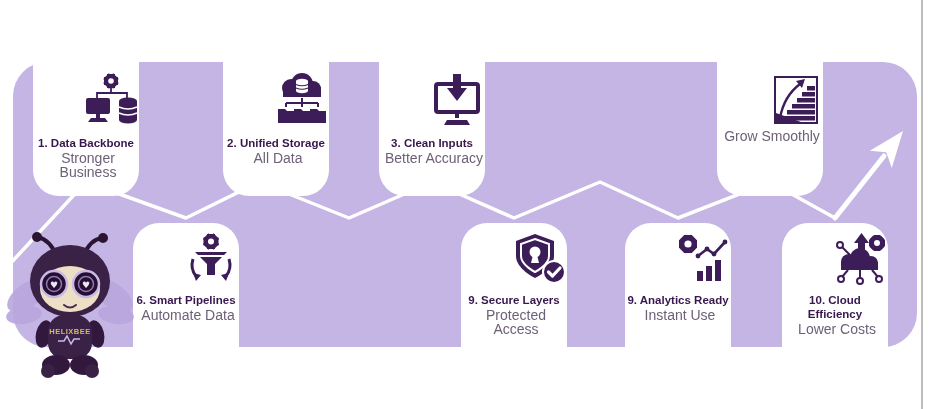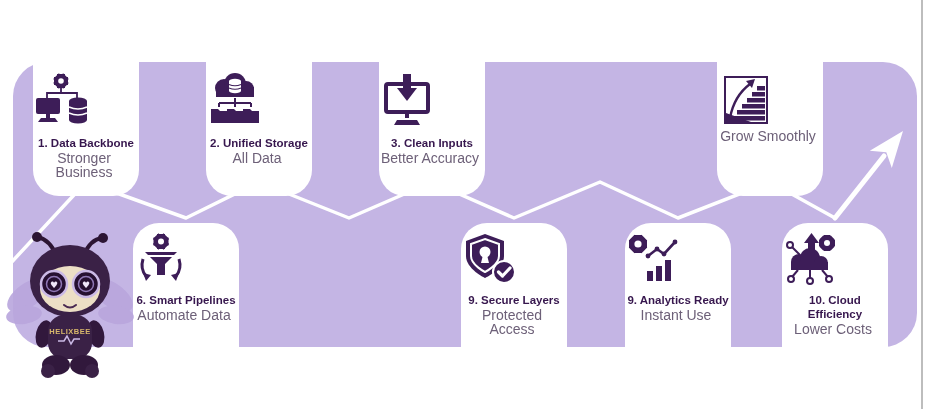--- a/index.html
+++ b/index.html
@@ -7,21 +7,21 @@
     position:relative;width:936px;height:409px;background:#ffffff;
     font-family:"Liberation Sans",sans-serif;overflow:hidden;
   }
   .purple-block{
     position:absolute;left:13px;top:62px;width:904px;height:285px;
     background:#c4b5e4;border-radius:34px;z-index:1;
   }
   .connectors{position:absolute;left:0;top:0;z-index:2;}
   .card{
     position:absolute;width:106px;background:#ffffff;z-index:3;
-    display:flex;flex-direction:column;align-items:flex-start;text-align:center;
+    display:flex;flex-direction:column;align-items:flex-end;text-align:center;
   }
   .card.top{top:50px;height:146px;border-radius:0 0 26px 26px;padding-top:22px;box-sizing:border-box;}
   .card.bottom{top:223px;height:128px;border-radius:26px 26px 0 0;padding-top:8px;box-sizing:border-box;}
   .card .icon{width:56px;height:56px;flex:0 0 auto;}
   .card .title{
     margin-top:8px;font-size:11.5px;font-weight:bold;color:#37174e;line-height:14px;width:106px;
   }
   .card.bottom .title{margin-top:6px;}
   .card .subtitle{
     margin-top:1px;font-size:14px;color:#6d6078;line-height:14px;width:102px;
@@ -62,21 +62,21 @@
       <path class="ic" d="M8 46 h14 l3 4 h-20 z"></path>
       <ellipse class="ic" cx="45" cy="29" rx="9" ry="3.5"></ellipse>
       <rect class="ic" x="36" y="29" width="18" height="19"></rect>
       <ellipse class="ic" cx="45" cy="48" rx="9" ry="3.5"></ellipse>
       <path d="M36 35 q9 4 18 0 M36 41 q9 4 18 0" stroke="#ffffff" stroke-width="1.6" fill="none"></path>
     </svg>
     <div class="title">1. Data Backbone</div>
     <div class="subtitle">Stronger Business</div>
   </div>
 
-  <div class="card top" style="left:206px">
+  <div class="card top" style="left:223px">
     <svg class="icon" viewBox="0 0 56 56">
       <g class="ic">
         <circle cx="18" cy="16" r="9"></circle>
         <circle cx="29" cy="12" r="11"></circle>
         <circle cx="40" cy="17" r="8"></circle>
         <rect x="10" y="15" width="38" height="10"></rect>
       </g>
       <ellipse cx="29" cy="9" rx="6" ry="2.2" fill="#ffffff"></ellipse>
       <rect x="23" y="9" width="12" height="10" fill="#ffffff"></rect>
       <ellipse cx="29" cy="19" rx="6" ry="2.2" fill="#ffffff"></ellipse>

